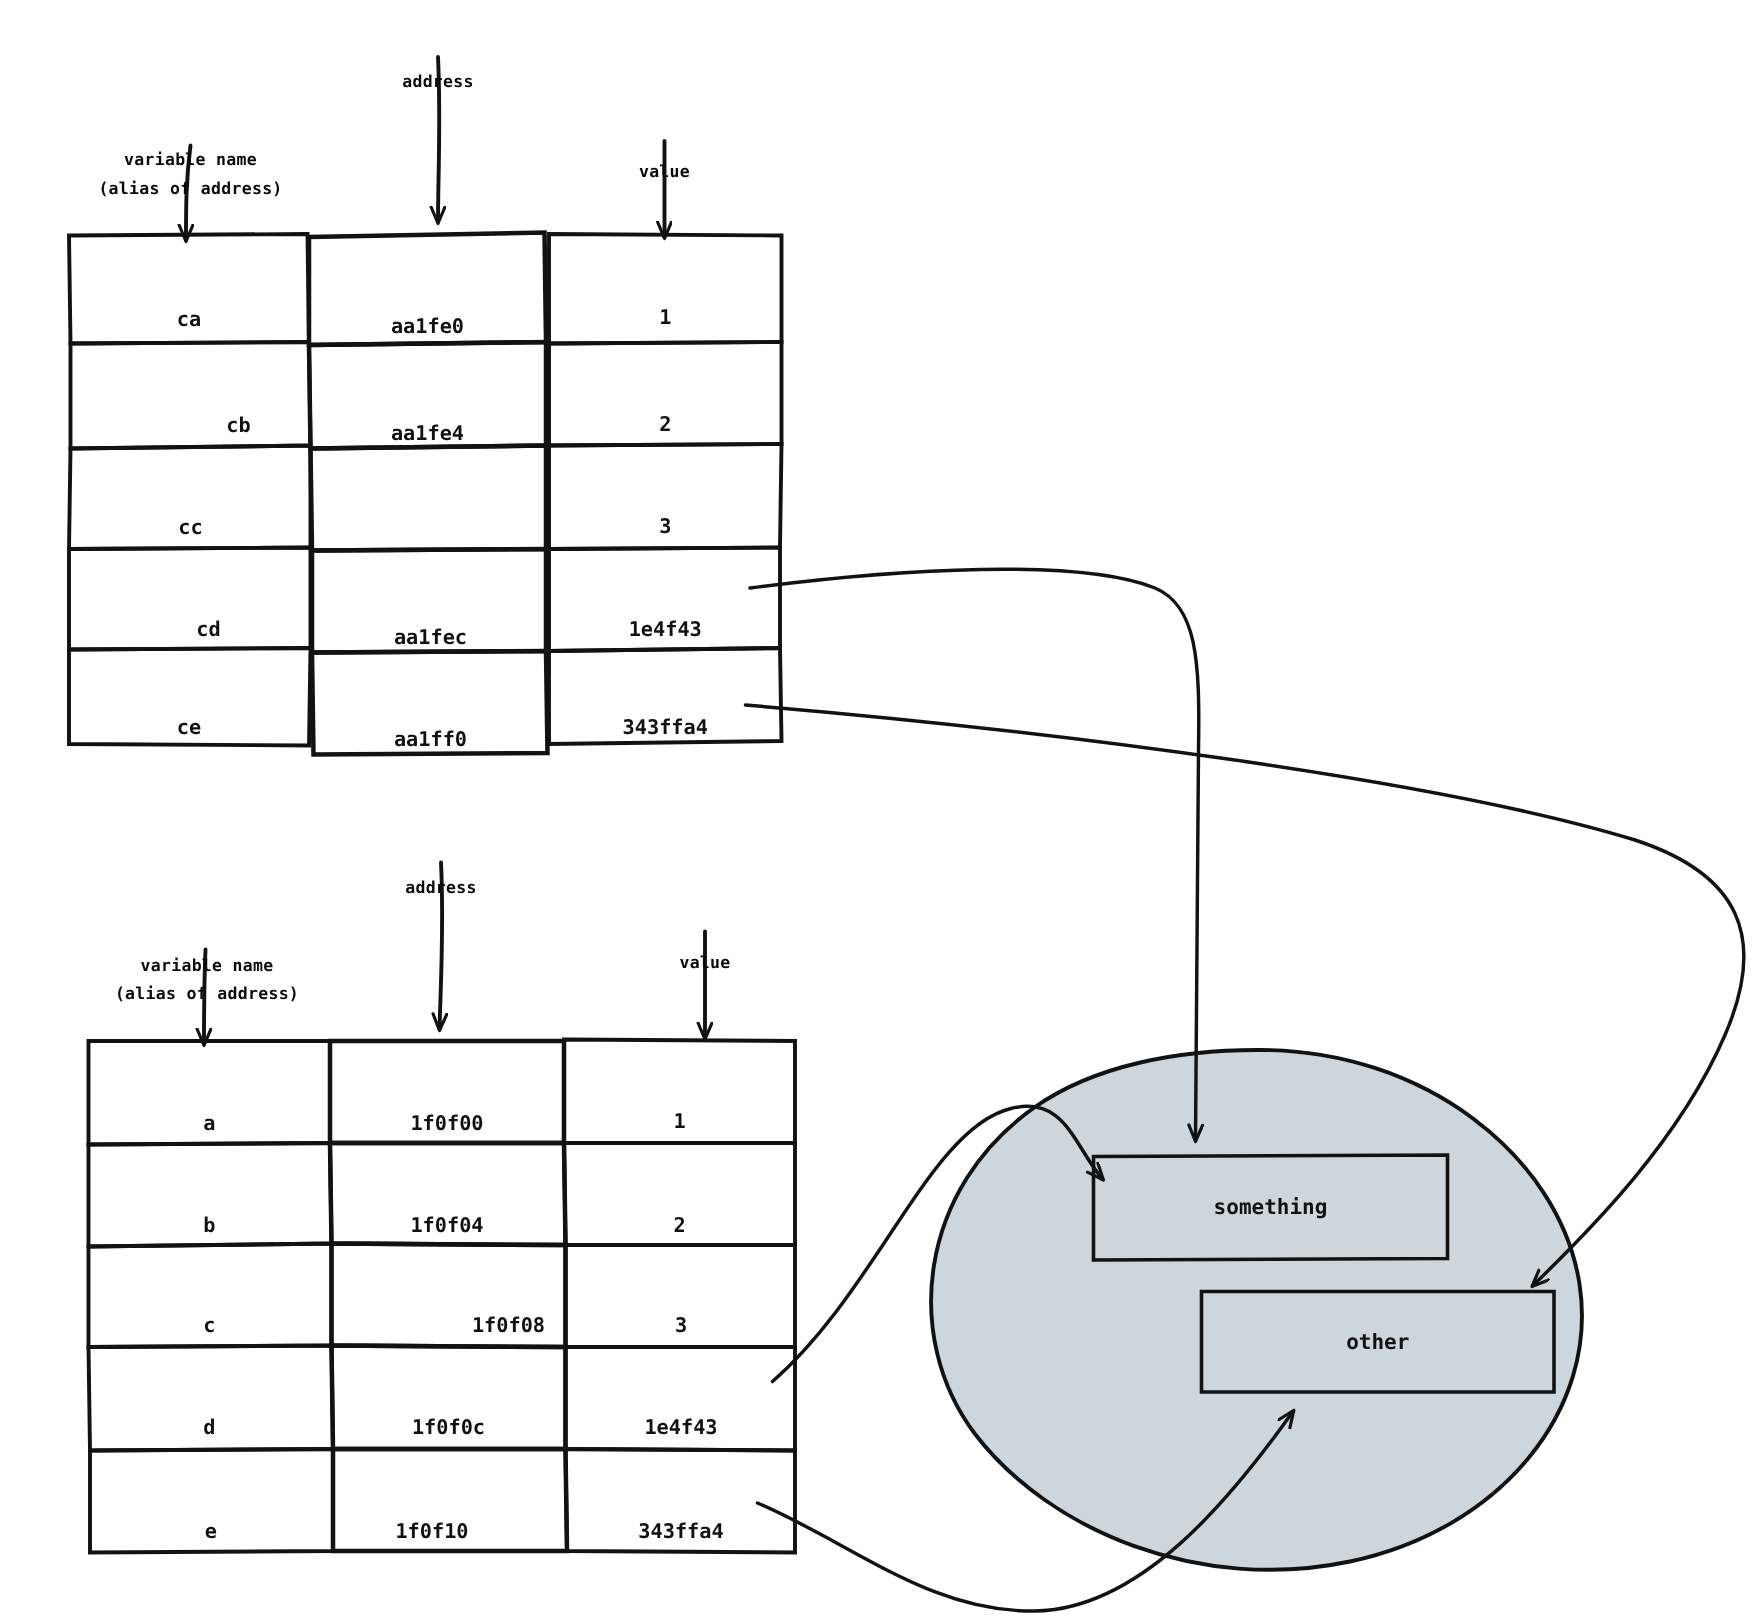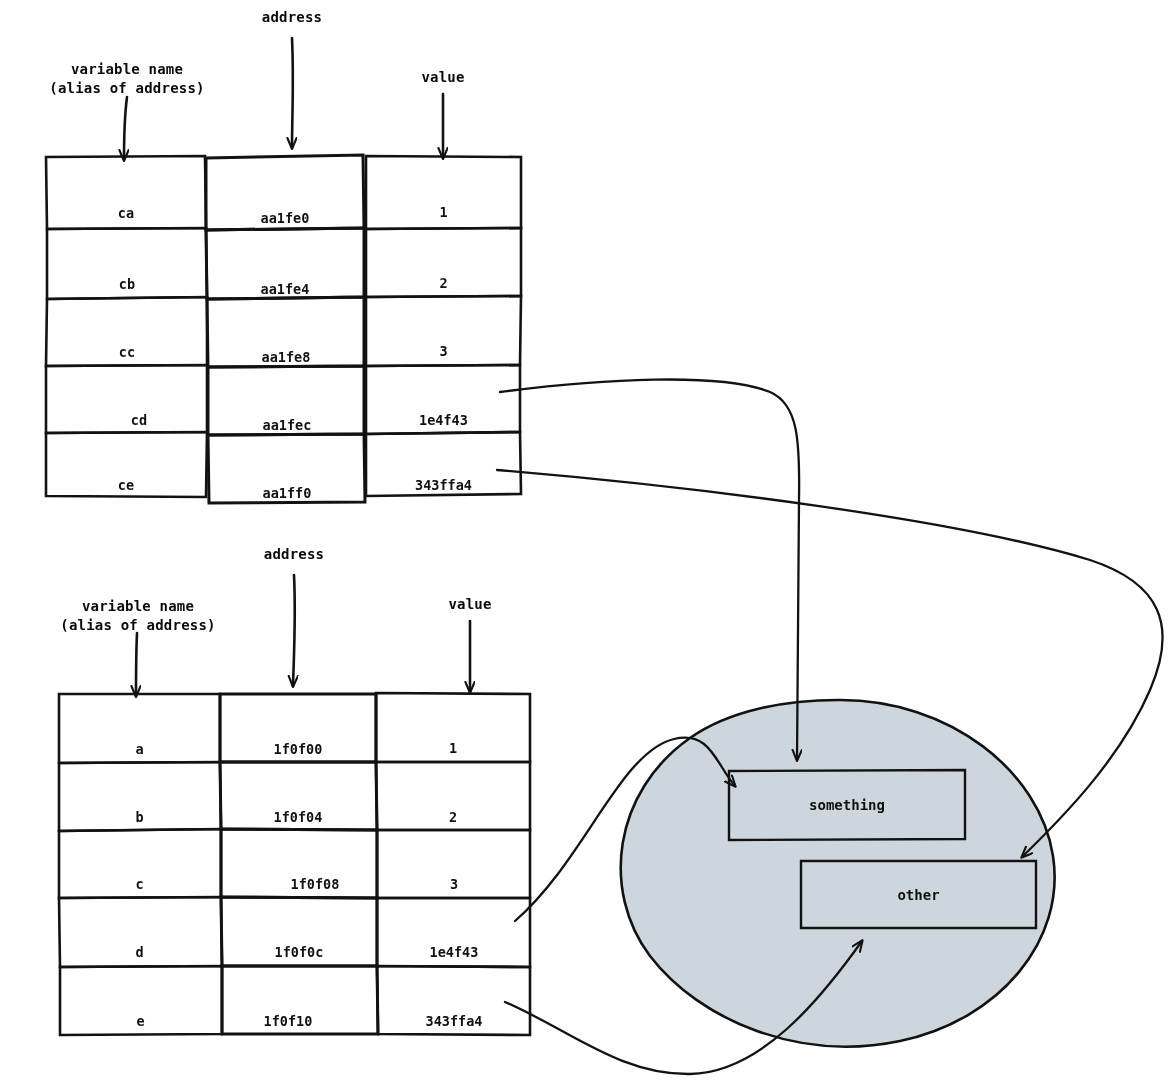--- a/index.html
+++ b/index.html
@@ -7,23 +7,24 @@
     position:relative;
     width:1176px;height:1080px;
     background:#ffffff;
     font-family:"DejaVu Sans Mono","Liberation Mono",monospace;
     overflow:hidden;
   }
   #sketch{position:absolute;left:0;top:0;width:1176px;height:1080px;}
   .lbl{
     position:absolute;
     font-family:"DejaVu Sans Mono","Liberation Mono",monospace;
-    font-size:14px;font-weight:700;color:#0a0a0a;
+    font-size:11px;font-weight:700;color:#0a0a0a;
     letter-spacing:0.2px;white-space:pre;text-align:center;
     line-height:19px;
+    margin-top:37px;
   }
   .cellTxt{
     position:absolute;
     font-family:"DejaVu Sans Mono","Liberation Mono",monospace;
     font-size:13.5px;font-weight:700;color:#111;
     white-space:pre;text-align:center;
     display:flex;align-items:center;justify-content:center;margin-top:20px;
   }
   .heapTxt{
     position:absolute;
@@ -145,46 +146,45 @@
 (alias of address)</div>
 
   <div class="lbl" style="left:224px;top:545px;width:140px;">address</div>
 
   <div class="lbl" style="left:410px;top:595px;width:120px;">value</div>
 
   <div class="cellTxt" style="left:46px;top:157px;width:160px;height:72px;">ca</div>
   <div class="cellTxt" style="left:206px;top:162px;width:158px;height:72px;text-align:right;">aa1fe0</div>
   <div class="cellTxt" style="left:366px;top:156px;width:155px;height:72px;">1</div>
 
-  <div class="cellTxt" style="left:47px;top:229px;width:160px;height:70px;">cb</div>
+  <div class="cellTxt" style="left:47px;top:229px;width:160px;height:70px;padding-left:32px;">cb</div>
   <div class="cellTxt" style="left:206px;top:234px;width:158px;height:70px;">aa1fe4</div>
   <div class="cellTxt" style="left:366px;top:228px;width:155px;height:70px;">2</div>
 
   <div class="cellTxt" style="left:47px;top:297px;width:160px;height:70px;">cc</div>
-  <div class="cellTxt" style="left:207px;top:302px;width:158px;height:70px;">aa1fe8</div>
   <div class="cellTxt" style="left:366px;top:296px;width:155px;height:70px;">3</div>
 
   <div class="cellTxt" style="left:46px;top:365px;width:160px;height:69px;padding-left:13px;">cd</div>
   <div class="cellTxt" style="left:208px;top:370px;width:158px;height:69px;">aa1fec</div>
   <div class="cellTxt" style="left:366px;top:365px;width:155px;height:69px;">1e4f43</div>
 
   <div class="cellTxt" style="left:46px;top:432px;width:160px;height:66px;">ce</div>
   <div class="cellTxt" style="left:208px;top:440px;width:158px;height:66px;">aa1ff0</div>
   <div class="cellTxt" style="left:366px;top:432px;width:155px;height:66px;">343ffa4</div>
 
   <div class="cellTxt" style="left:59px;top:694px;width:161px;height:69px;">a</div>
   <div class="cellTxt" style="left:220px;top:694px;width:156px;height:69px;">1f0f00</div>
   <div class="cellTxt" style="left:376px;top:693px;width:154px;height:69px;">1</div>
 
   <div class="cellTxt" style="left:59px;top:762px;width:161px;height:69px;">b</div>
   <div class="cellTxt" style="left:220px;top:762px;width:156px;height:69px;">1f0f04</div>
   <div class="cellTxt" style="left:376px;top:762px;width:154px;height:69px;">2</div>
 
   <div class="cellTxt" style="left:59px;top:830px;width:161px;height:68px;">c</div>
-  <div class="cellTxt" style="left:221px;top:830px;width:188px;height:68px;">1f0f08</div>
+  <div class="cellTxt" style="left:221px;top:830px;width:188px;height:68px;padding-left:24px;">1f0f08</div>
   <div class="cellTxt" style="left:377px;top:830px;width:154px;height:68px;">3</div>
 
   <div class="cellTxt" style="left:59px;top:898px;width:161px;height:68px;">d</div>
   <div class="cellTxt" style="left:221px;top:898px;width:156px;height:68px;">1f0f0c</div>
   <div class="cellTxt" style="left:377px;top:898px;width:154px;height:68px;">1e4f43</div>
 
   <div class="cellTxt" style="left:60px;top:967px;width:161px;height:68px;">e</div>
   <div class="cellTxt" style="left:222px;top:967px;width:132px;height:68px;">1f0f10</div>
   <div class="cellTxt" style="left:377px;top:967px;width:154px;height:68px;">343ffa4</div>
 

